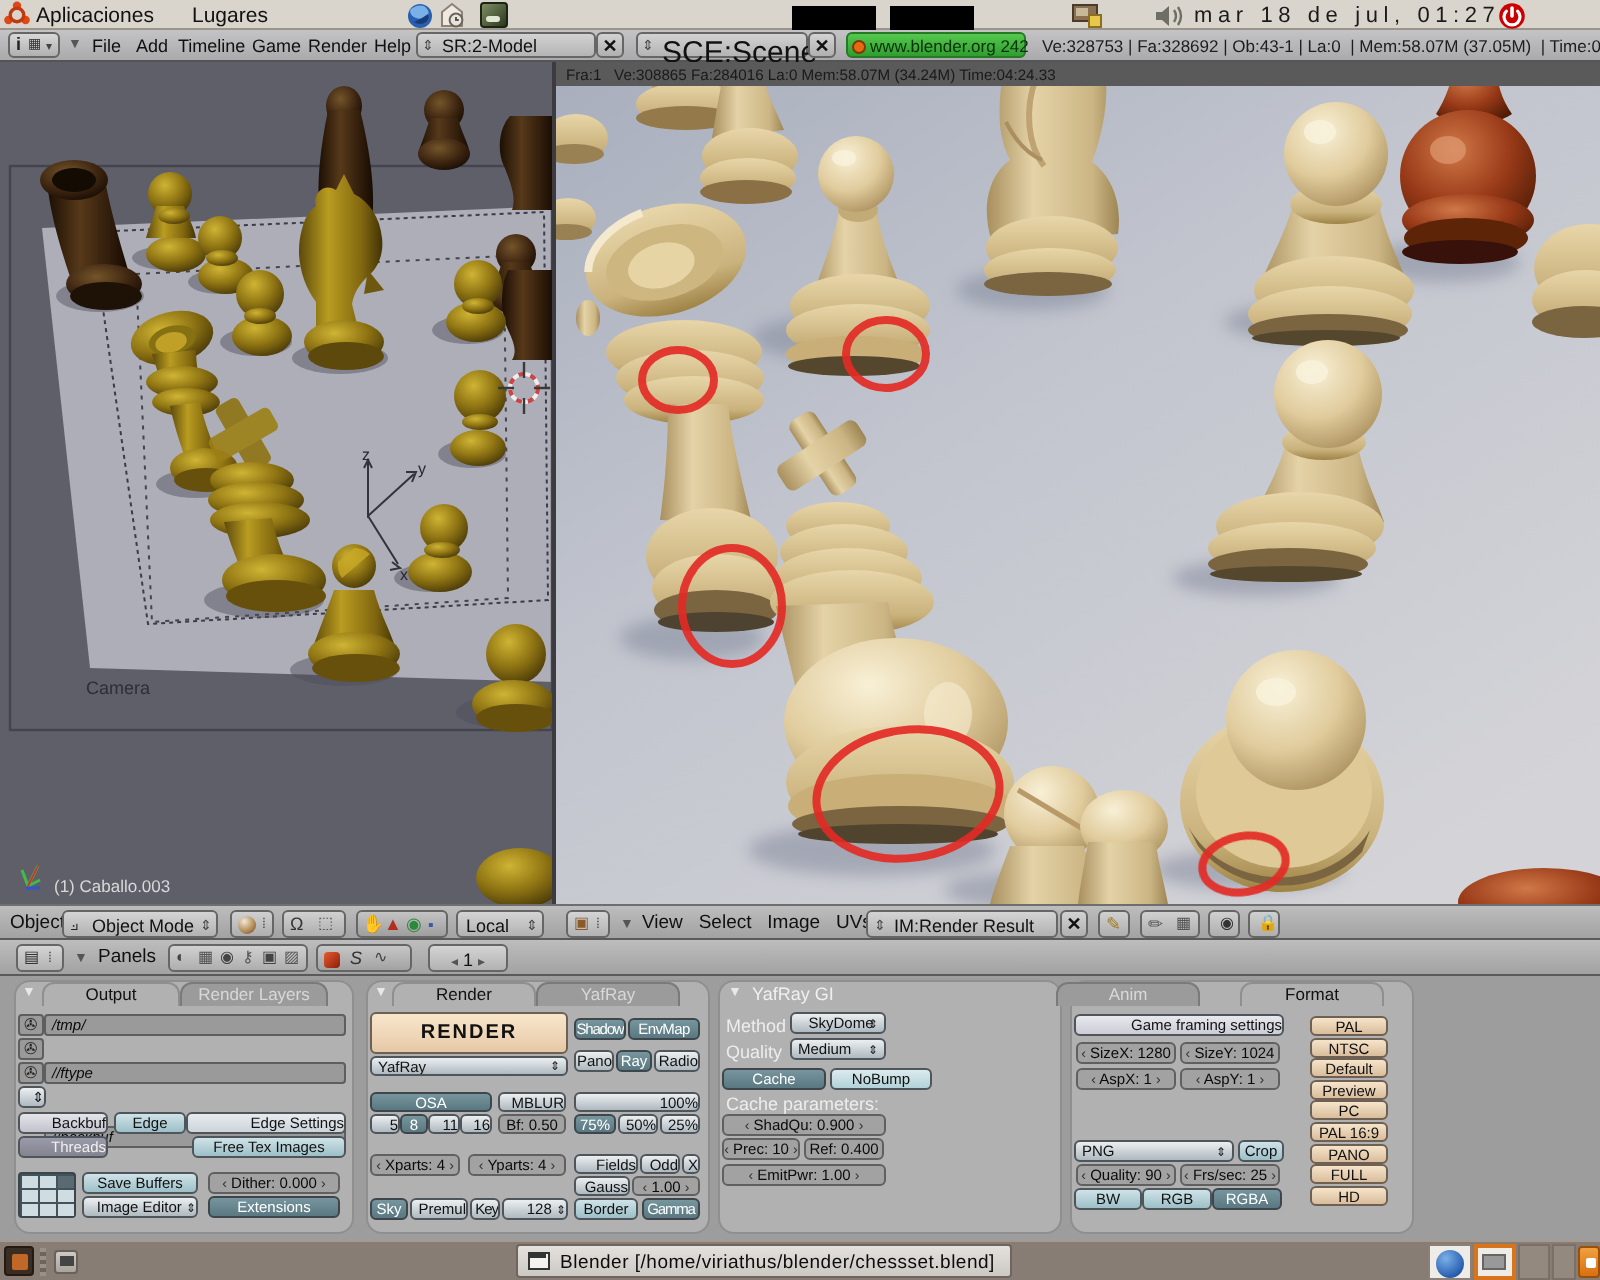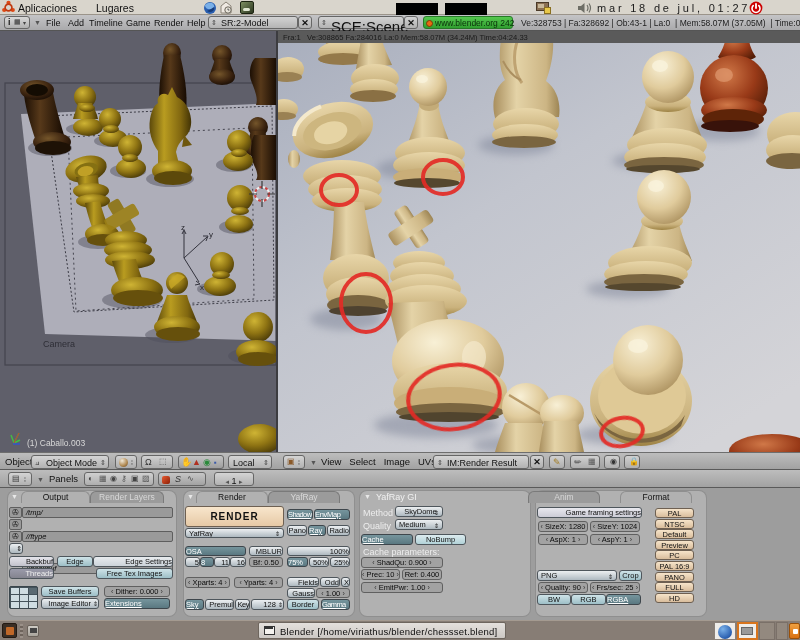--- a/index.html
+++ b/index.html
@@ -9,21 +9,21 @@
   .tx { position:absolute; white-space:nowrap; }
   
   .btn { position:absolute; border:1px solid #4e565c; border-radius:3px;
          background:linear-gradient(#eceff1,#aeb9c0); font-size:7.5px; color:#111;
          text-align:right; overflow:hidden; }
   .btnb { position:absolute; border:1px solid #4e565c; border-radius:3px;
          background:linear-gradient(#cfe3e8,#9dbfc7); font-size:7.5px; color:#111;
          text-align:center; overflow:hidden; }
   .btnd { position:absolute; border:1px solid #3e464c; border-radius:3px;
          background:linear-gradient(#76959d,#5a7881); font-size:7.5px; color:#fff;
-         text-align:left; overflow:hidden;text-decoration:underline; }
+         text-align:center; overflow:hidden; }
   .btnc { position:absolute; border:1px solid #6e6052; border-radius:3px;
          background:linear-gradient(#f6e4ca,#d9bd9c); font-size:7.5px; color:#111;
          text-align:center; overflow:hidden; }
   .sld { position:absolute; border:1px solid #606060; border-radius:3px;
          background:#a2a2a2; font-size:7.5px; color:#0a0a0a; text-align:center; overflow:hidden; }
   .tf  { position:absolute; border:1px solid #5e5e5e; border-radius:2px;
          background:#9a9a9a; font-size:7.5px; color:#0a0a0a; overflow:hidden; }
   .tab { position:absolute; font-size:8.5px; text-align:center;
          border:1px solid #7a7a7a; border-bottom:none; border-radius:6px 6px 0 0; }
   .panel { position:absolute; background:#b1b1b1; border-radius:7px;

